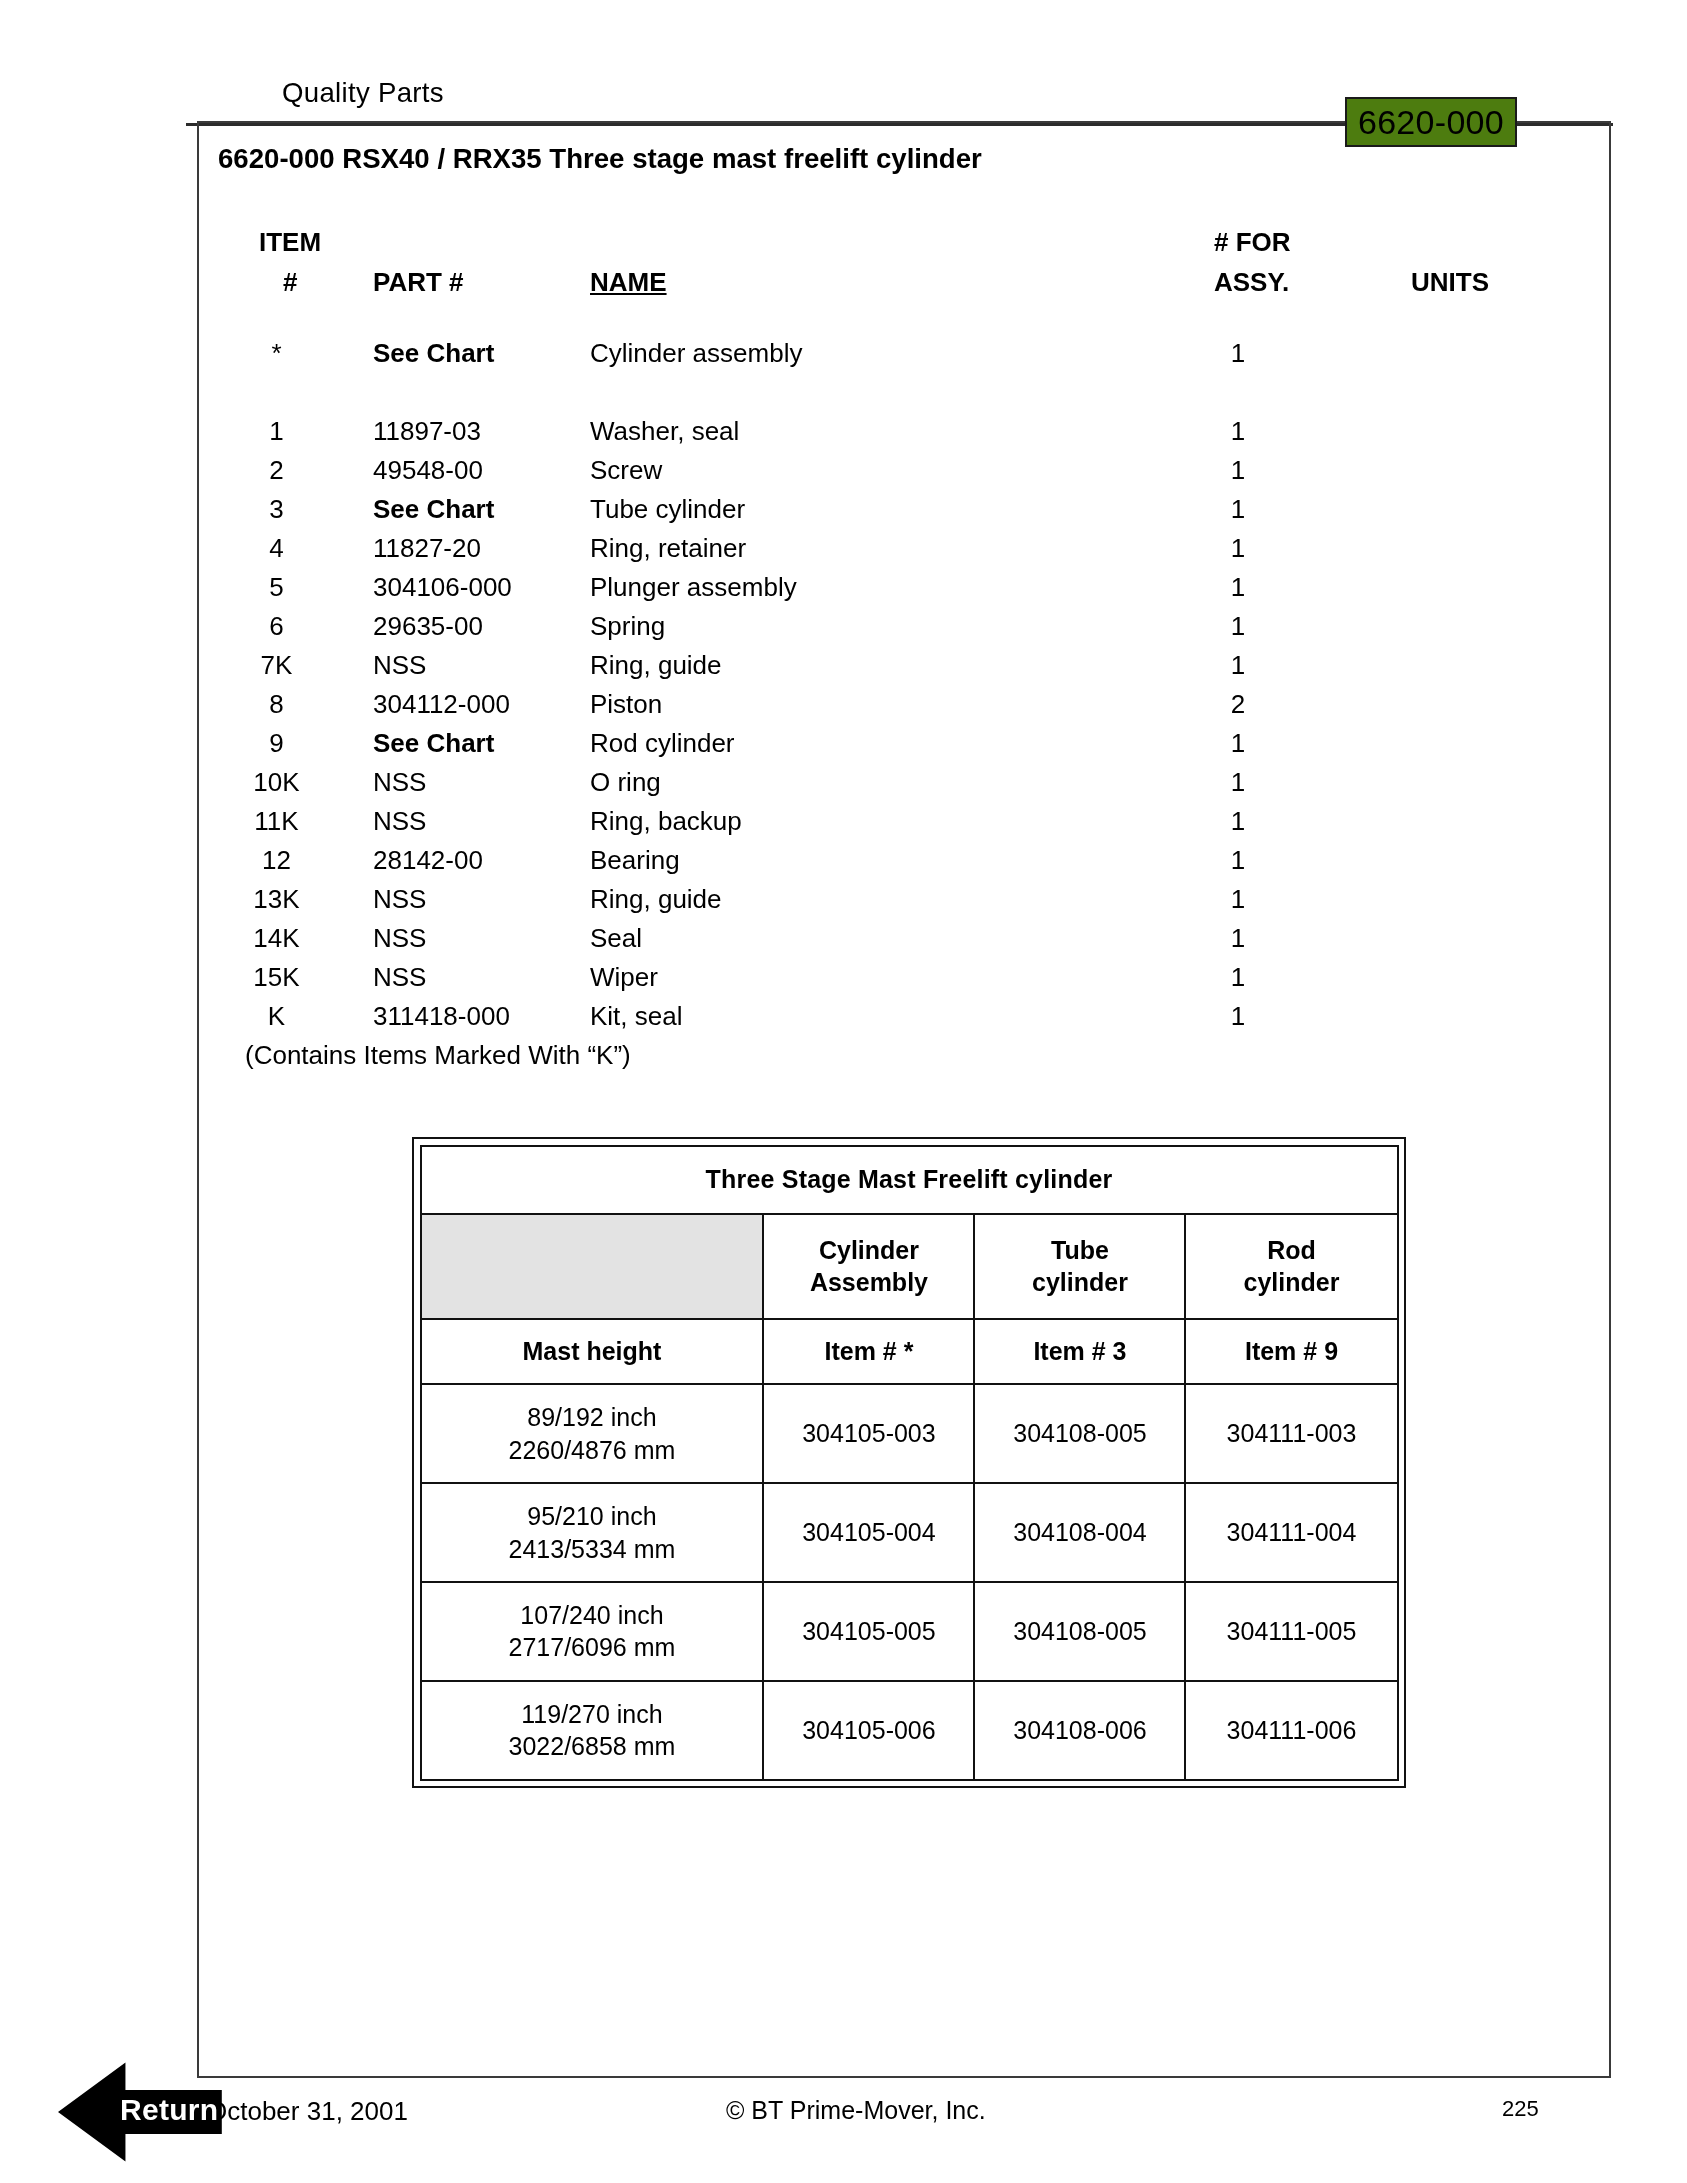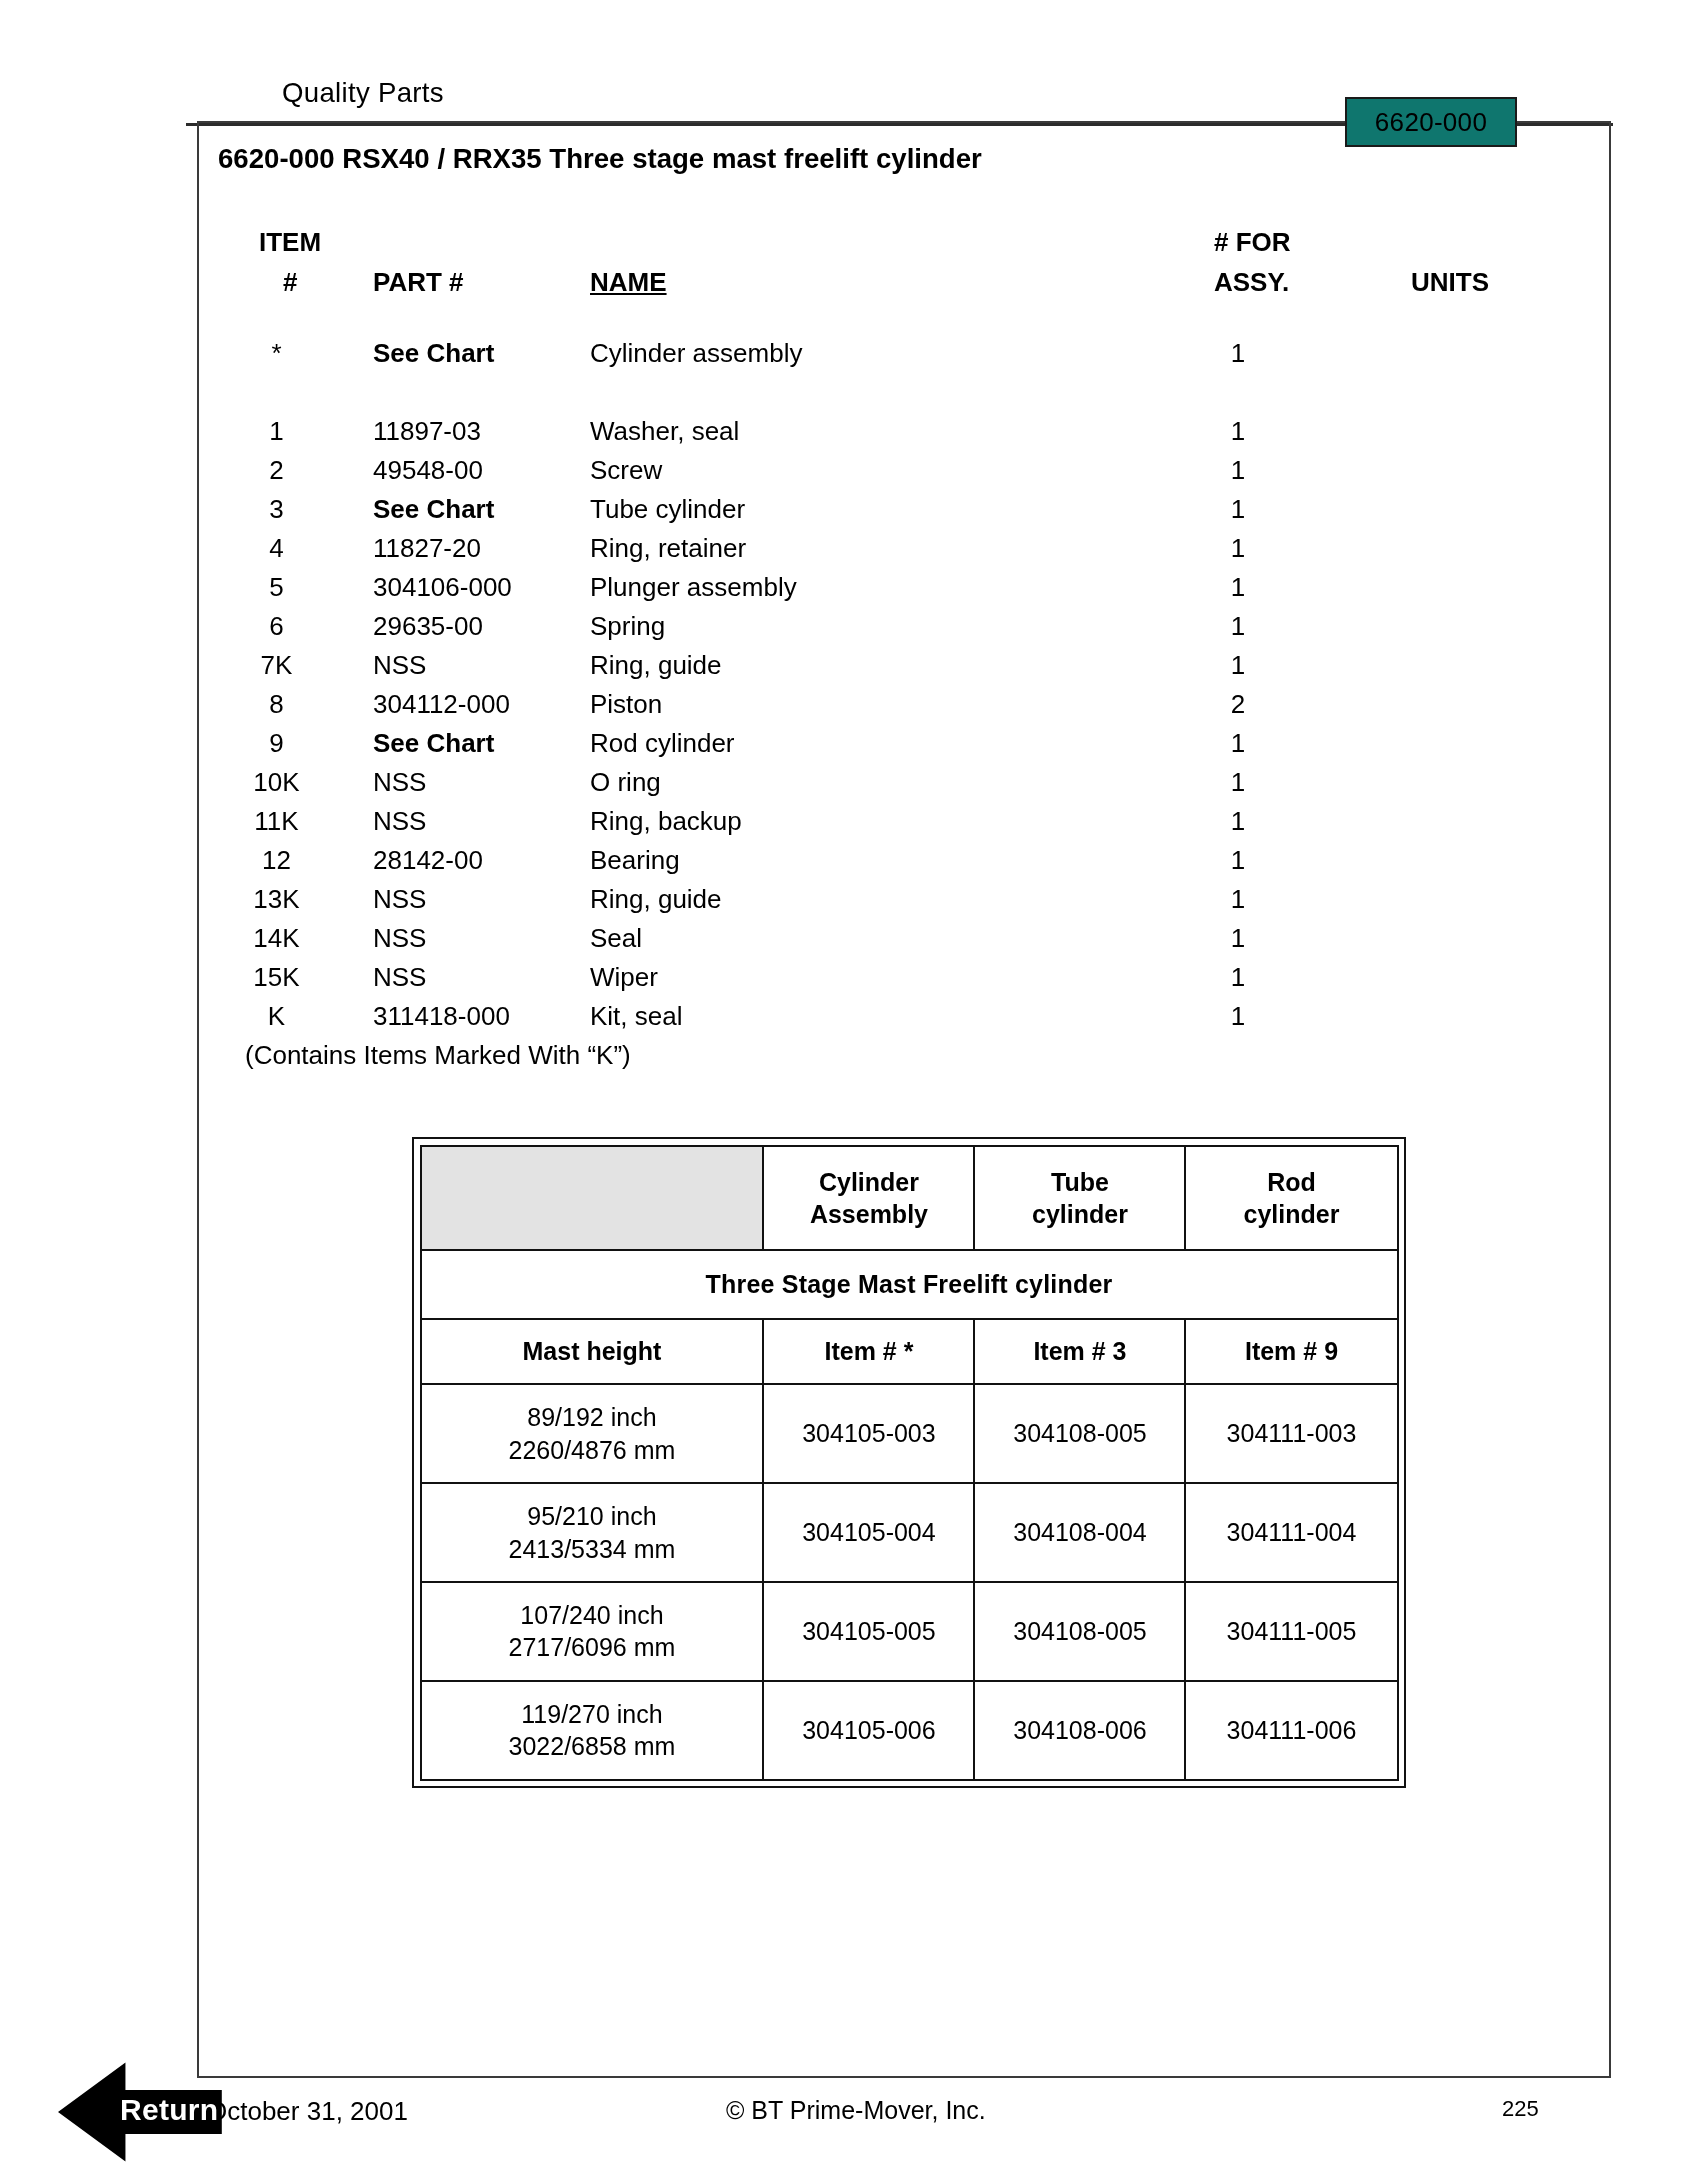--- a/index.html
+++ b/index.html
@@ -52,25 +52,25 @@
 
   
   .doc-badge {
     position: absolute;
     left: 1297px;
     top: 97px;
     width: 172px;
     height: 50px;
     border: 2.8px solid #1a1a1a;
     box-sizing: border-box;
-    background: #0f766e;
+    background: #4d7c0f;
     display: flex;
     align-items: center;
     justify-content: center;
-    font-size: 26px;
+    font-size: 34px;
     letter-spacing: 0.3px;
   }
 
   
   .page-title {
     position: absolute;
     left: 170px;
     top: 143px;
     font-size: 27.6px;
     font-weight: bold;
@@ -409,37 +409,37 @@
 
   <div class="chart-outer">
     <table class="chart">
       <colgroup>
         <col class="c-w1">
           <col class="c-w2">
           <col class="c-w3">
           <col class="c-w4">
       </colgroup>
       <tbody>
+        <tr>
+          <td class="chart-title" colspan="4">Three Stage Mast Freelift cylinder</td>
+        </tr>
         <tr>
           <td class="chart-colhd chart-corner" style="background: rgb(227, 227, 227);"></td>
           <td class="chart-colhd">
             <span>Cylinder</span><br>
             <span>Assembly</span>
           </td>
           <td class="chart-colhd">
             <span>Tube</span><br>
             <span>cylinder</span>
           </td>
           <td class="chart-colhd">
             <span>Rod</span><br>
             <span>cylinder</span>
           </td>
-        </tr>
-        <tr>
-          <td class="chart-title" colspan="4">Three Stage Mast Freelift cylinder</td>
         </tr>
         <tr>
           <td class="chart-subhd">Mast height</td>
           <td class="chart-subhd">Item # *</td>
           <td class="chart-subhd">Item # 3</td>
           <td class="chart-subhd">Item # 9</td>
         </tr>
       </tbody>
       <tbody id="chart-rows">
           <tr>

